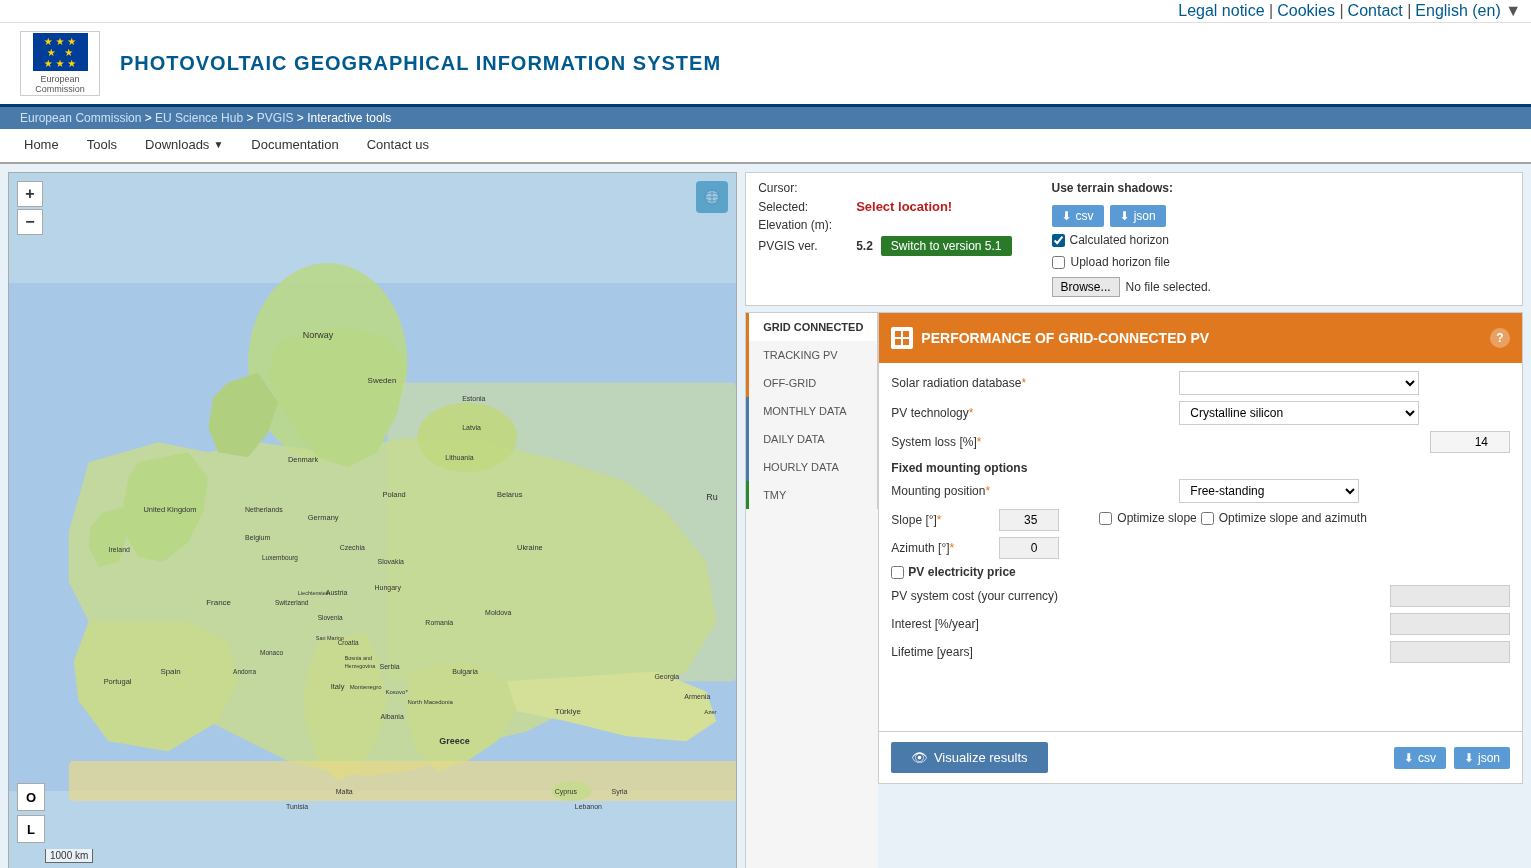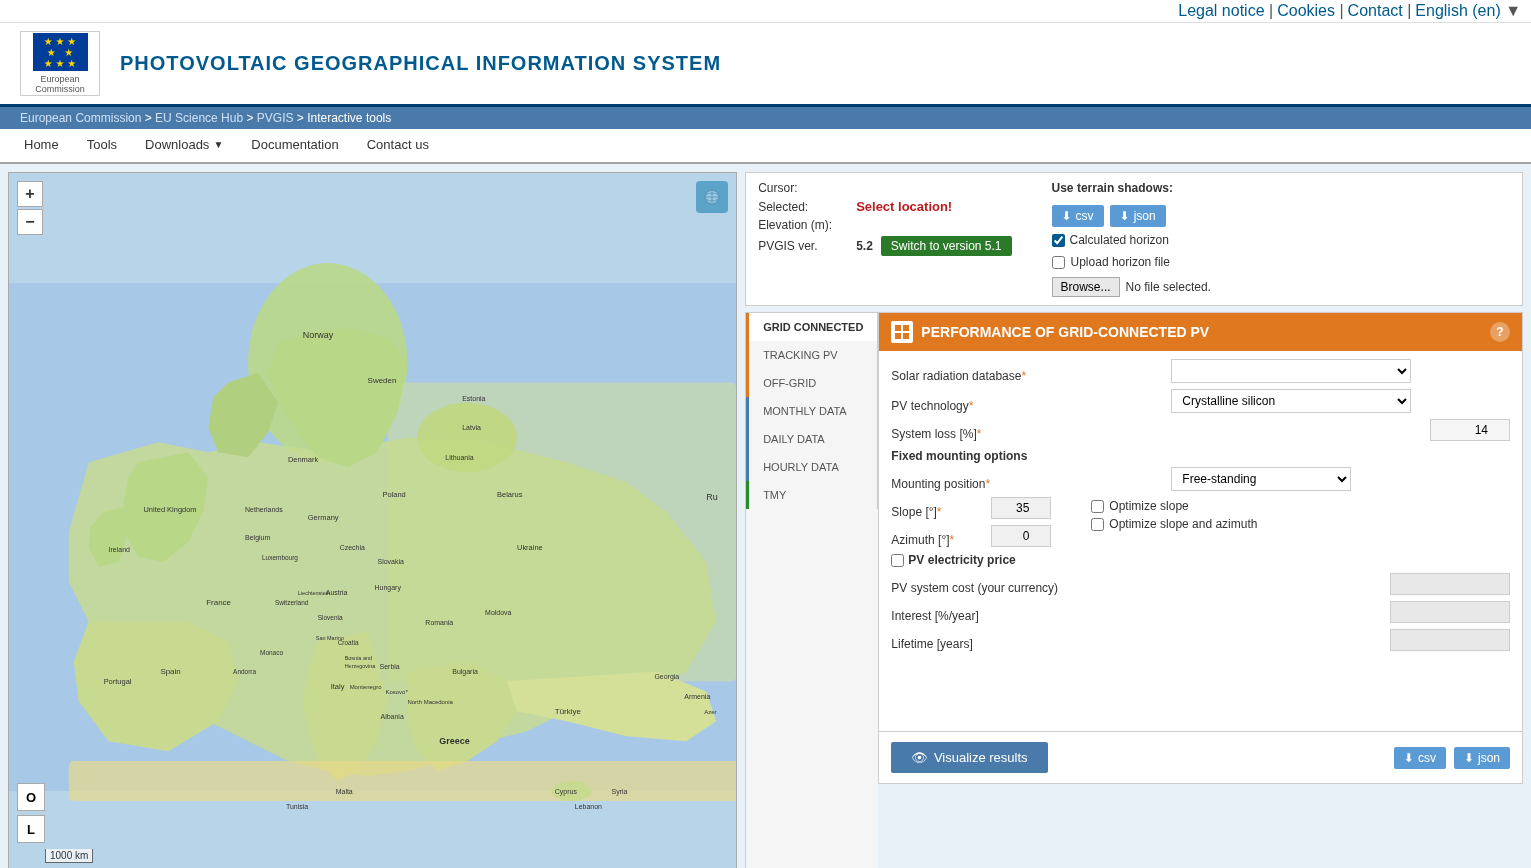--- a/index.html
+++ b/index.html
@@ -278,21 +278,21 @@
       border: 1px solid #ccc;
       flex: 1;
       overflow-y: auto;
       max-height: 420px;
     }
 
     
     .panel-header {
       background: #e07820;
       color: #fff;
-      padding: 8px 12px;
+      padding: 14px 12px;
       font-weight: bold;
       font-size: 14px;
       display: flex;
       align-items: center;
       gap: 8px;
     }
     .panel-header-icon {
       width: 22px;
       height: 22px;
       background: #fff;
@@ -311,23 +311,23 @@
       align-items: center;
       justify-content: center;
       font-size: 12px;
       cursor: pointer;
     }
 
     
     .form-section { padding: 8px 12px; }
     .form-row {
       display: flex;
-      align-items: flex-end;
+      align-items: center;
       margin-bottom: 6px;
-      gap: 0;
+      gap: 8px;
     }
     .form-label {
       min-width: 280px;
       font-size: 12px;
       color: #333;
     }
     .form-input {
       border: 1px solid #ccc;
       background: #f0f0f0;
       padding: 3px 6px;
@@ -348,21 +348,21 @@
       padding: 3px 6px;
       font-size: 12px;
       width: 60px;
       text-align: right;
     }
     .section-title {
       font-weight: bold;
       font-size: 12px;
       margin: 8px 0 4px 0;
     }
-    .optimize-col { display: flex; flex-direction: column; gap: 4px; }
+    .optimize-col { display: flex; gap: 4px; }
     .pv-price-check { display: flex; align-items: center; gap: 4px; font-weight: bold; font-size: 12px; }
 
     
     .action-bar {
       background: #fff;
       border: 1px solid #ccc;
       border-top: none;
       padding: 10px 12px;
       display: flex;
       justify-content: space-between;

